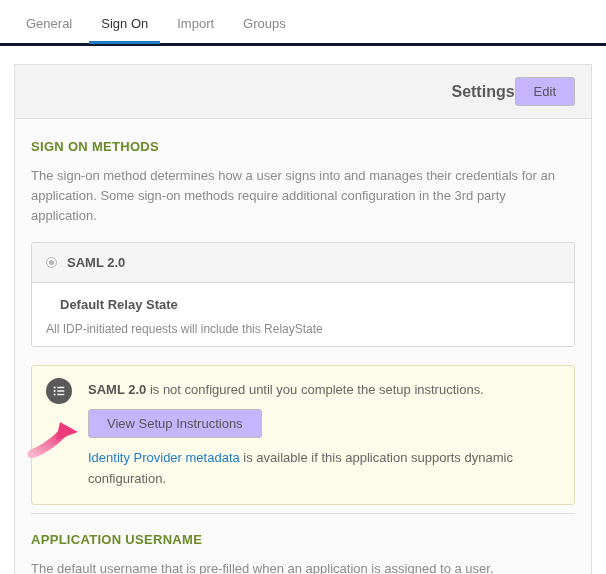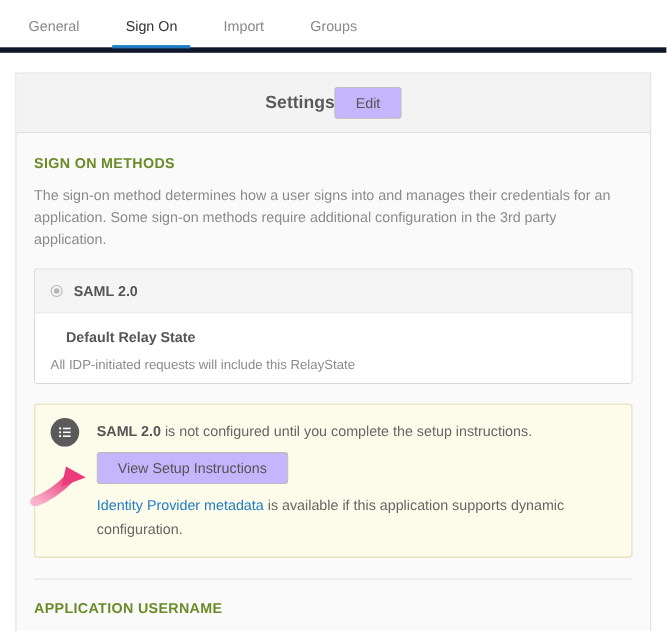--- a/index.html
+++ b/index.html
@@ -1,35 +1,35 @@
 <!DOCTYPE html>
 <html><head>
 <meta charset="utf-8">
 <style>
 *{box-sizing:border-box;margin:0;padding:0}
 body{font-family:-apple-system,BlinkMacSystemFont,"Segoe UI",Helvetica,Arial,sans-serif;font-size:13px;color:#5e5e5e;background:#fff;width:606px}
-.tabs{display:flex;border-bottom:5px solid #0f172a;padding:8px 0 0 14px;gap:18px}
+.tabs{display:flex;border-bottom:3px solid #0f172a;padding:8px 0 0 14px;gap:5px}
 .tab{padding:8px 12px 10px;color:#888;cursor:pointer;font-size:13px}
 .tab.active{color:#333;border-bottom:3px solid #1f7dc5;margin-bottom:-1px}
 .panel{margin:18px 14px 10px;border:1px solid #e0e0e0;background:#fafafa}
-.panel-head{display:flex;justify-content:center;align-items:center;padding:12px 16px;border-bottom:1px solid #e0e0e0;background:#f3f3f3}
+.panel-head{display:flex;justify-content:flex-end;align-items:center;padding:12px 16px;border-bottom:1px solid #e0e0e0;background:#f3f3f3}
 .panel-head h2{font-size:16px;font-weight:600;color:#5a5a5a}
 .btn{background:#c4b5fd;border:1px solid #bdbdbd;border-radius:3px;padding:6px 18px;font-size:13px;color:#555;cursor:pointer}
 .panel-body{padding:20px 16px}
 .sec-title{color:#6a8b28;font-size:13px;font-weight:600;letter-spacing:.3px;margin-bottom:12px}
 .desc{color:#8b8b8b;line-height:1.55;margin-bottom:16px}
 .methodbox{border:1px solid #d8d8d8;border-radius:3px;margin-bottom:18px}
 .method-head{display:flex;align-items:center;gap:10px;padding:12px 14px;background:#f5f5f5;border-bottom:1px solid #d8d8d8;border-radius:3px 3px 0 0}
 .radio{width:11px;height:11px;border:1px solid #b5b5b5;border-radius:50%;display:inline-flex;align-items:center;justify-content:center}
 .radio::after{content:"";width:5px;height:5px;background:#b5b5b5;border-radius:50%}
 .method-head strong{color:#555;font-size:13px}
 .method-body{background:#fff;padding:14px 14px 10px}
 .relay-label{color:#555;font-weight:600;margin:0 0 10px 14px;font-size:13px}
 .relay-note{text-align:left;color:#8b8b8b;font-size:12px;margin-top:2px}
-.callout{position:relative;background:#fdfbe9;border:1px solid #e3dfb6;border-radius:3px;padding:14px 14px 14px 56px;margin-bottom:19px}
+.callout{position:relative;background:#fdfbe9;border:1px solid #e3dfb6;border-radius:3px;padding:14px 14px 14px 56px;margin-bottom:8px}
 .callout-icon{position:absolute;left:14px;top:12px;width:26px;height:26px;border-radius:50%;background:#5a5a5a;display:flex;align-items:center;justify-content:center}
 .callout-icon svg{width:14px;height:14px}
 .callout p{color:#666;line-height:1.6}
 .callout strong{color:#555}
 .callout .btn{margin:8px 0 10px;display:inline-block}
 .link{color:#1f7dc5;cursor:pointer}
 .hr{border:none;border-top:1px solid #e1e1e1;margin:0 0 18px}
 .arrow{position:absolute;left:-6px;top:52px;pointer-events:none}
 </style>
 </head>

